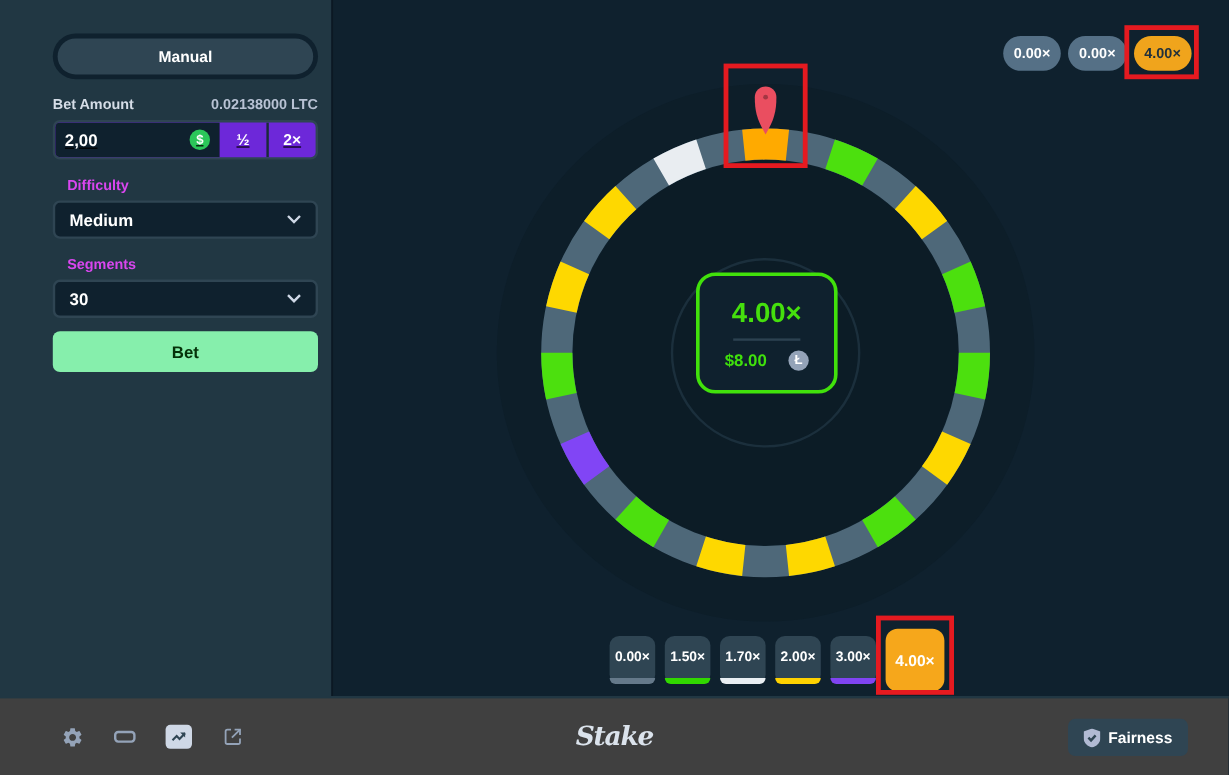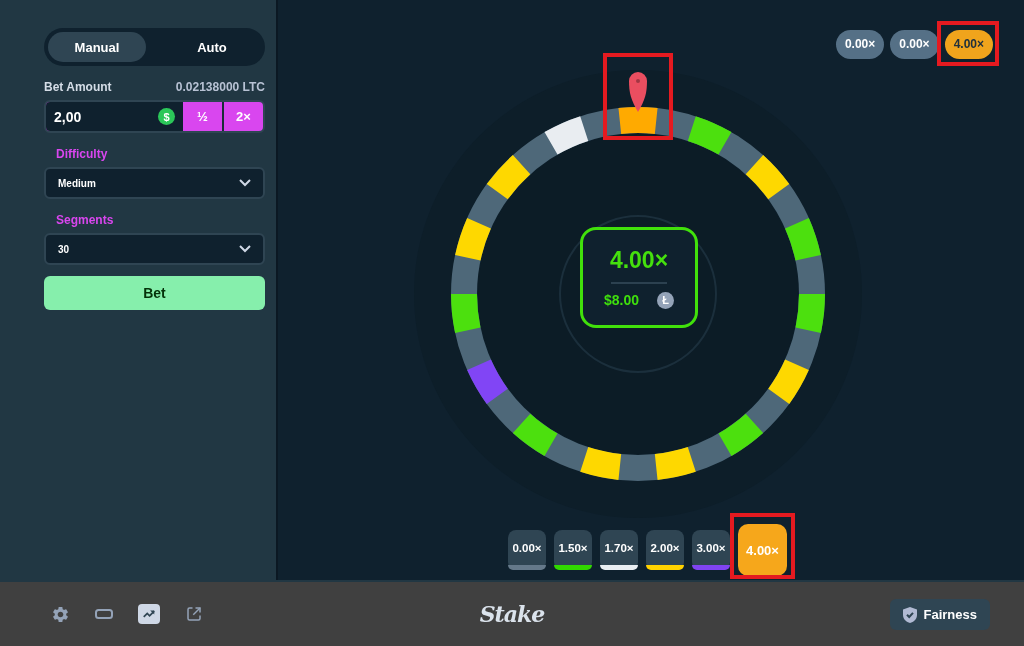--- a/index.html
+++ b/index.html
@@ -10,33 +10,33 @@
   .sidebar { position:absolute; left:0; top:0; width:278px; height:580px;
              background:#213743; padding:28px 11px 0 44px; border-right:2px solid #0b1823; }
   .tabs { height:38px; background:#0f212e; border-radius:19px; display:flex; padding:4px; gap:17px; }
   .tab { flex:1; border:none; background:transparent; color:#fff; font-weight:700; font-size:13px;
          border-radius:15px; cursor:pointer; font-family:inherit; }
   .tab.active { background:#2f4553; }
   .field-head { display:flex; justify-content:space-between; align-items:baseline;
                 margin:14px 0 6px; font-size:12px; font-weight:600; color:#d5dde7; }
   .field-head .crypto { color:#b8c2d4; font-weight:600; font-size:12px; }
   .amount-row { display:flex; align-items:stretch; height:33px; border:2px solid #2f4553;
-                background:#d946ef; border-radius:6px; overflow:hidden; }
+                background:#6d28d9; border-radius:6px; overflow:hidden;text-decoration:underline; }
   .amount-input-wrap { flex:1; background:#0f212e; display:flex; align-items:center; padding:0 8px; gap:4px; }
   .amount-input { width:100%; background:transparent; border:none; outline:none; color:#fff;
                   font-weight:700; font-size:14px; font-family:inherit; }
   .coin-dollar { width:17px; height:17px; border-radius:50%; background:#2bc759; color:#fff;
                  font-size:11px; font-weight:700; display:flex; align-items:center; justify-content:center; flex:none; }
   .mini-btn { width:39px; border:none; background:transparent; color:#fff; font-weight:700;
               font-size:13px; cursor:pointer; font-family:inherit; }
   .vdiv { width:2px; background:#1a2c38; }
   .field-label { font-size:12px; font-weight:600; color:#d946ef; margin:14px 12px 6px; }
   .select { height:32px; background:#0f212e; border:2px solid #2f4553; border-radius:6px;
             display:flex; align-items:center; justify-content:space-between; padding:0 12px;
-            color:#fff; font-weight:700; font-size:10px; cursor:pointer; }
+            color:#fff; font-weight:700; font-size:14px; cursor:pointer; }
   .bet-btn { width:100%; height:34px; margin-top:11px; background:#86efac; border:none;
              border-radius:6px; color:#053209; font-weight:700; font-size:14px; cursor:pointer; font-family:inherit; }
 
   
   .game-area { position:absolute; left:278px; top:0; width:746px; height:580px; background:#0f212e; }
   .results { position:absolute; top:30px; right:31px; display:flex; gap:6px; }
   .badge { height:29px; line-height:29px; padding:0 9px; border-radius:15px; background:#557086;
            color:#fff; font-size:12px; font-weight:700; cursor:pointer; }
   .badge.orange { background:#f0a41c; color:#20303c; }
 
@@ -78,21 +78,20 @@
               gap:7px; color:#fff; font-weight:700; font-size:13px; cursor:pointer; font-family:inherit; }
 </style>
 </head>
 <body>
 
 <div class="app">
 
   <aside class="sidebar">
     <div class="tabs">
       <button class="tab active">Manual</button>
-      <button class="tab">Auto</button>
     </div>
 
     <div class="field-head">
       <span>Bet Amount</span>
       <span class="crypto">0.02138000 LTC</span>
     </div>
     <div class="amount-row">
       <div class="amount-input-wrap">
         <input class="amount-input" value="2,00" style="">
         <span class="coin-dollar">$</span>

